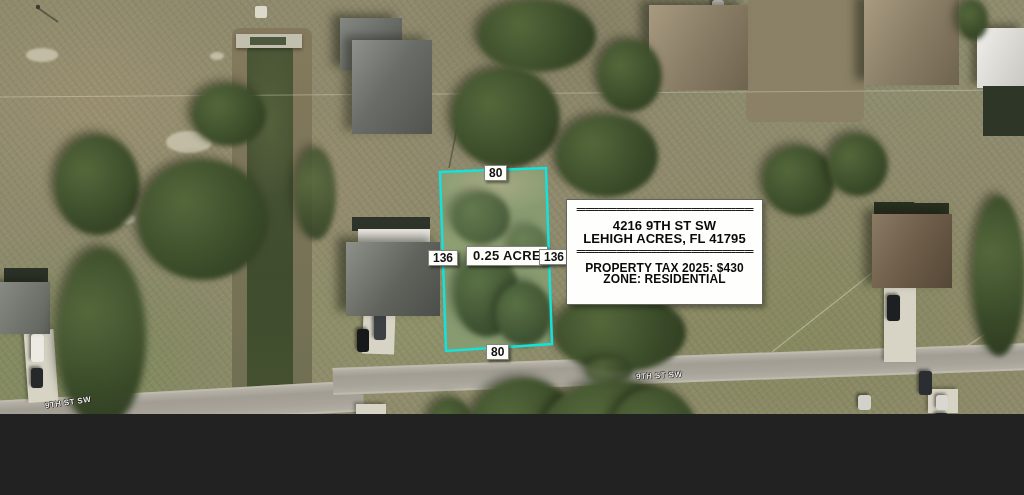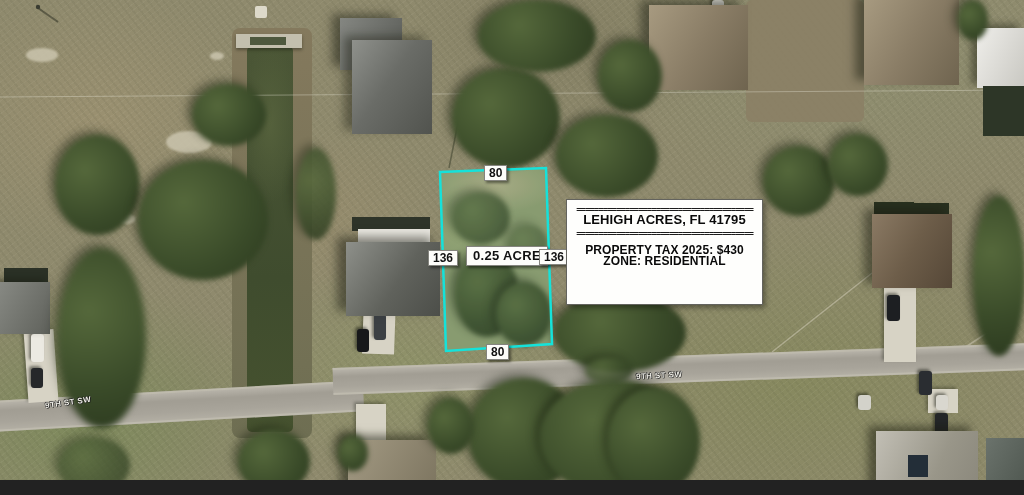--- a/index.html
+++ b/index.html
@@ -1,16 +1,16 @@
 <!DOCTYPE html>
 <html><head>
 <meta charset="utf-8">
 <style>
   html,body{margin:0;padding:0;background:#222;}
-  #stage{position:relative;width:1024px;height:480px;overflow:hidden;
+  #stage{position:relative;width:1024px;height:414px;overflow:hidden;
          font-family:"Liberation Sans",sans-serif;
          background-color:#8f8a6d;
          background-image:
            radial-gradient(ellipse 260px 180px at 10% 25%, #9a9070 0%, rgba(154,144,112,0) 70%),
            radial-gradient(ellipse 300px 200px at 8% 88%, #7e8a5c 0%, rgba(126,138,92,0) 70%),
            radial-gradient(ellipse 280px 160px at 40% 78%, #8e9268 0%, rgba(142,146,104,0) 70%),
            radial-gradient(ellipse 420px 240px at 78% 80%, #87895f 0%, rgba(135,137,95,0) 72%),
            radial-gradient(ellipse 360px 200px at 84% 12%, #8e8e6f 0%, rgba(142,142,111,0) 70%),
            radial-gradient(ellipse 240px 150px at 55% 8%, #847f63 0%, rgba(132,127,99,0) 70%),
            radial-gradient(ellipse 200px 130px at 30% 45%, #968c6d 0%, rgba(150,140,109,0) 70%);}
@@ -169,20 +169,21 @@
   </svg>
 
   <div class="dim-label" style="left:484px;top:165px;">80</div>
   <div class="dim-label" style="left:428px;top:250px;">136</div>
   <div class="dim-label area-label" style="left:466px;top:246px;">0.25 ACRE</div>
   <div class="dim-label" style="left:539px;top:249px;">136</div>
   <div class="dim-label" style="left:486px;top:344px;">80</div>
 
   <div id="info-box">
     <div class="divider" style="margin-top:6px;">========================================</div>
+    <div class="addr" style="margin-top:8px;">4216 9TH ST SW</div>
     <div class="addr" style="margin-top:2px;">LEHIGH ACRES, FL 41795</div>
     <div class="divider" style="margin-top:4px;">========================================</div>
     <div class="detail" style="margin-top:8px;">PROPERTY TAX 2025: $430</div>
     <div class="detail">ZONE: RESIDENTIAL</div>
   </div>
 
   <div class="street-label" style="left:45px;top:398px;transform:rotate(-8deg);">9TH ST SW</div>
   <div class="street-label" style="left:636px;top:371px;transform:rotate(-3deg);">9TH ST SW</div>
 
   <div id="watermark">EXPOSURE</div>

